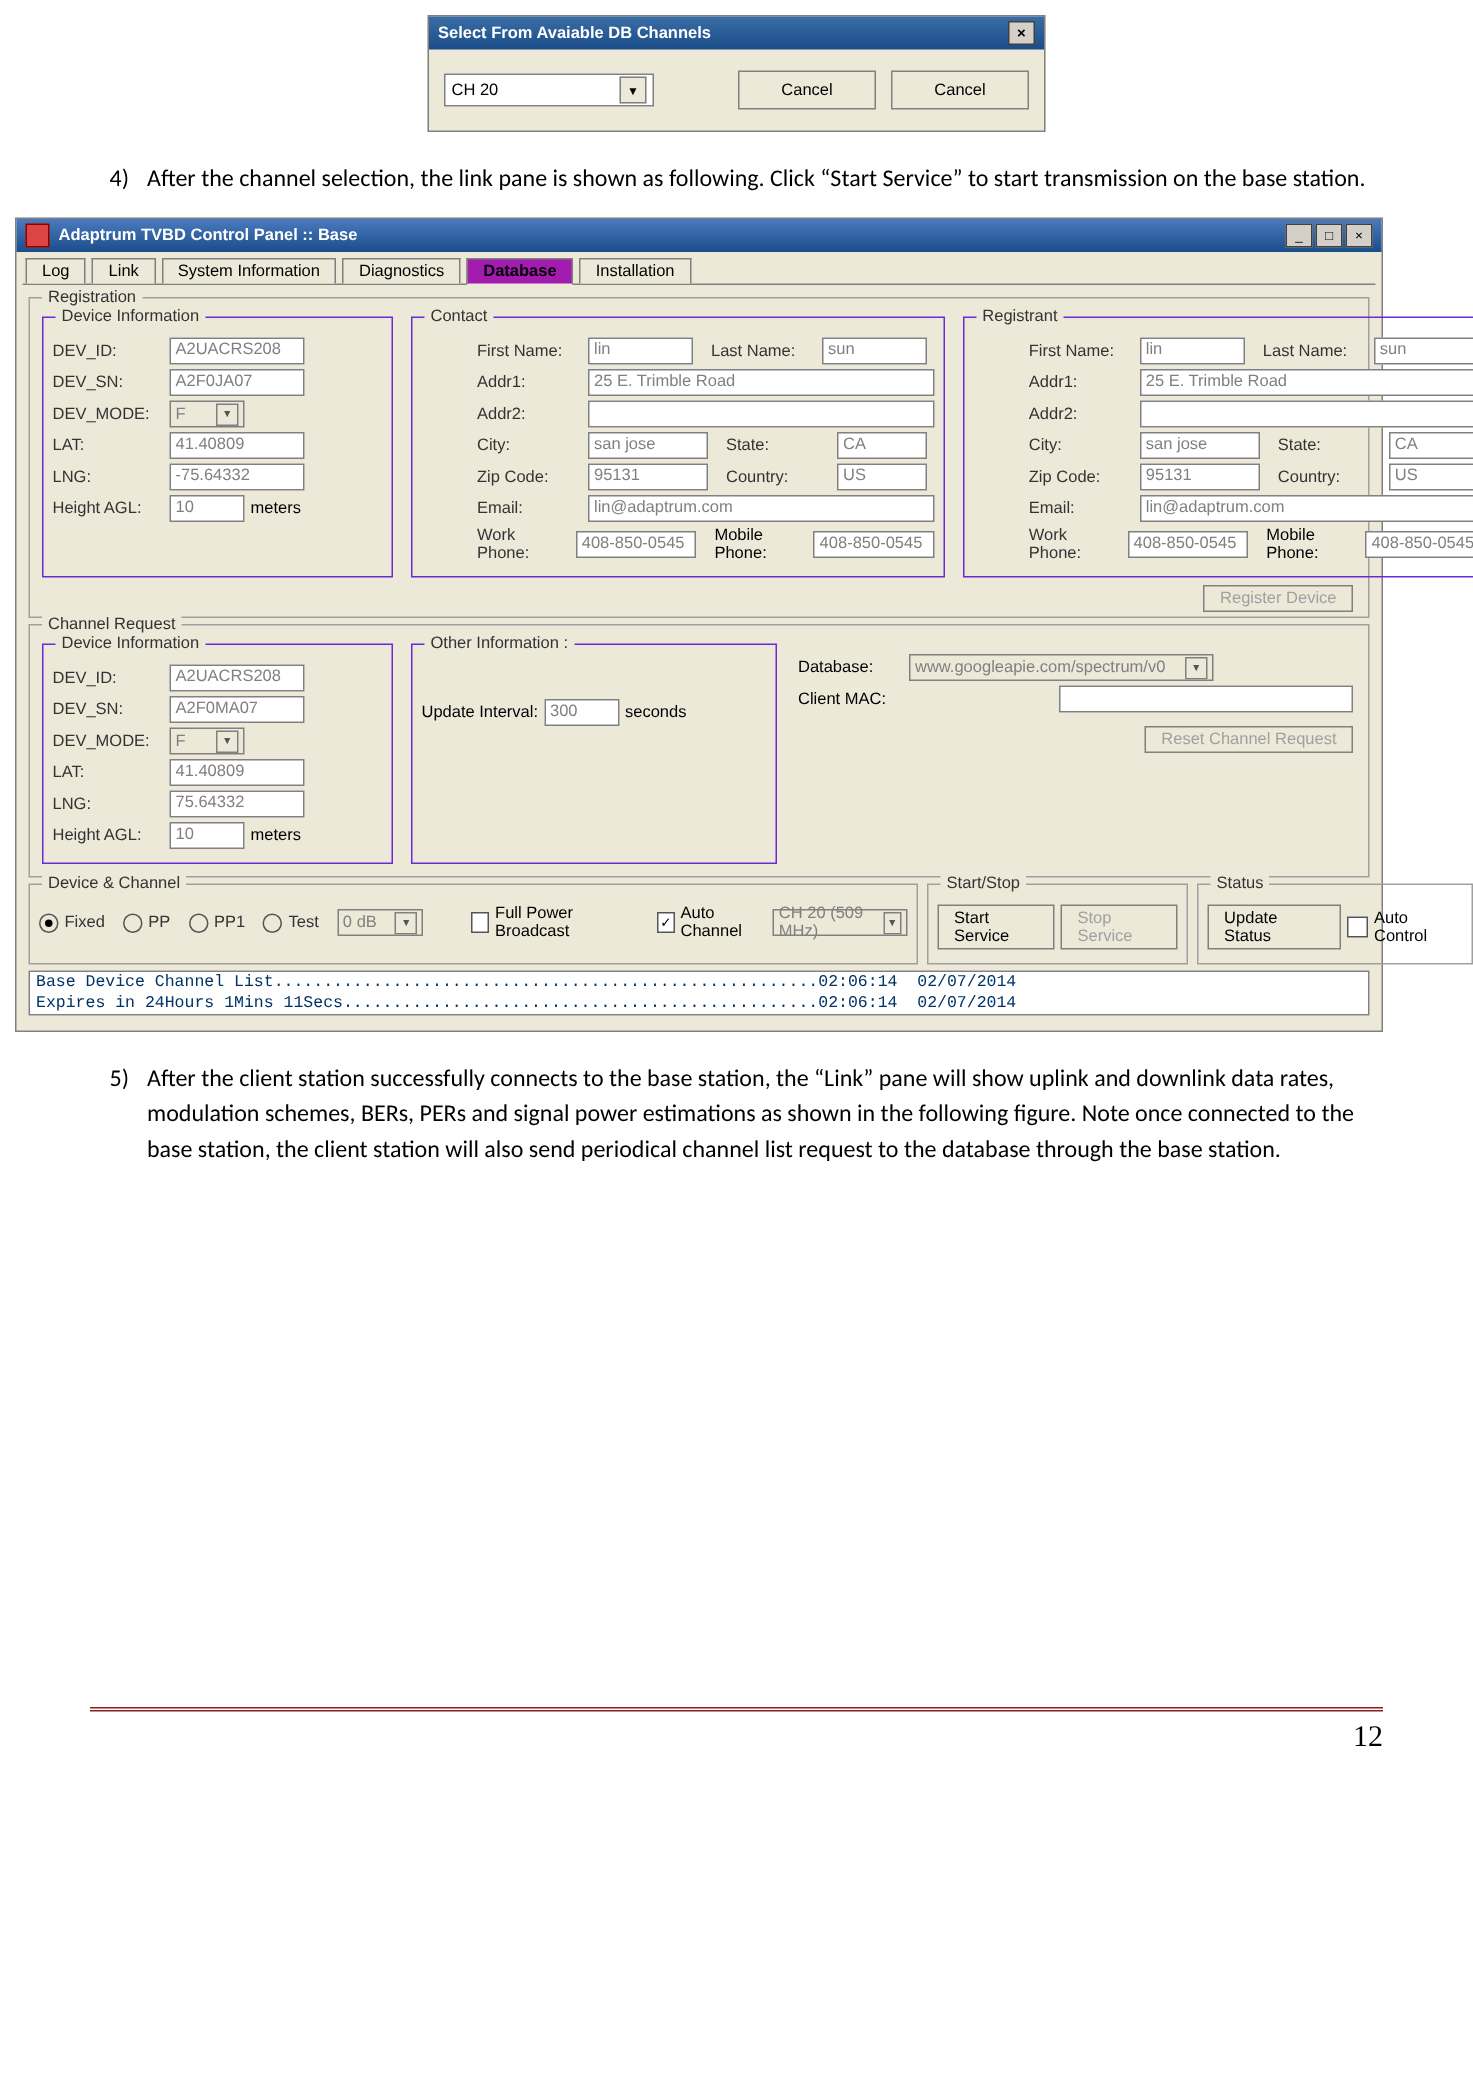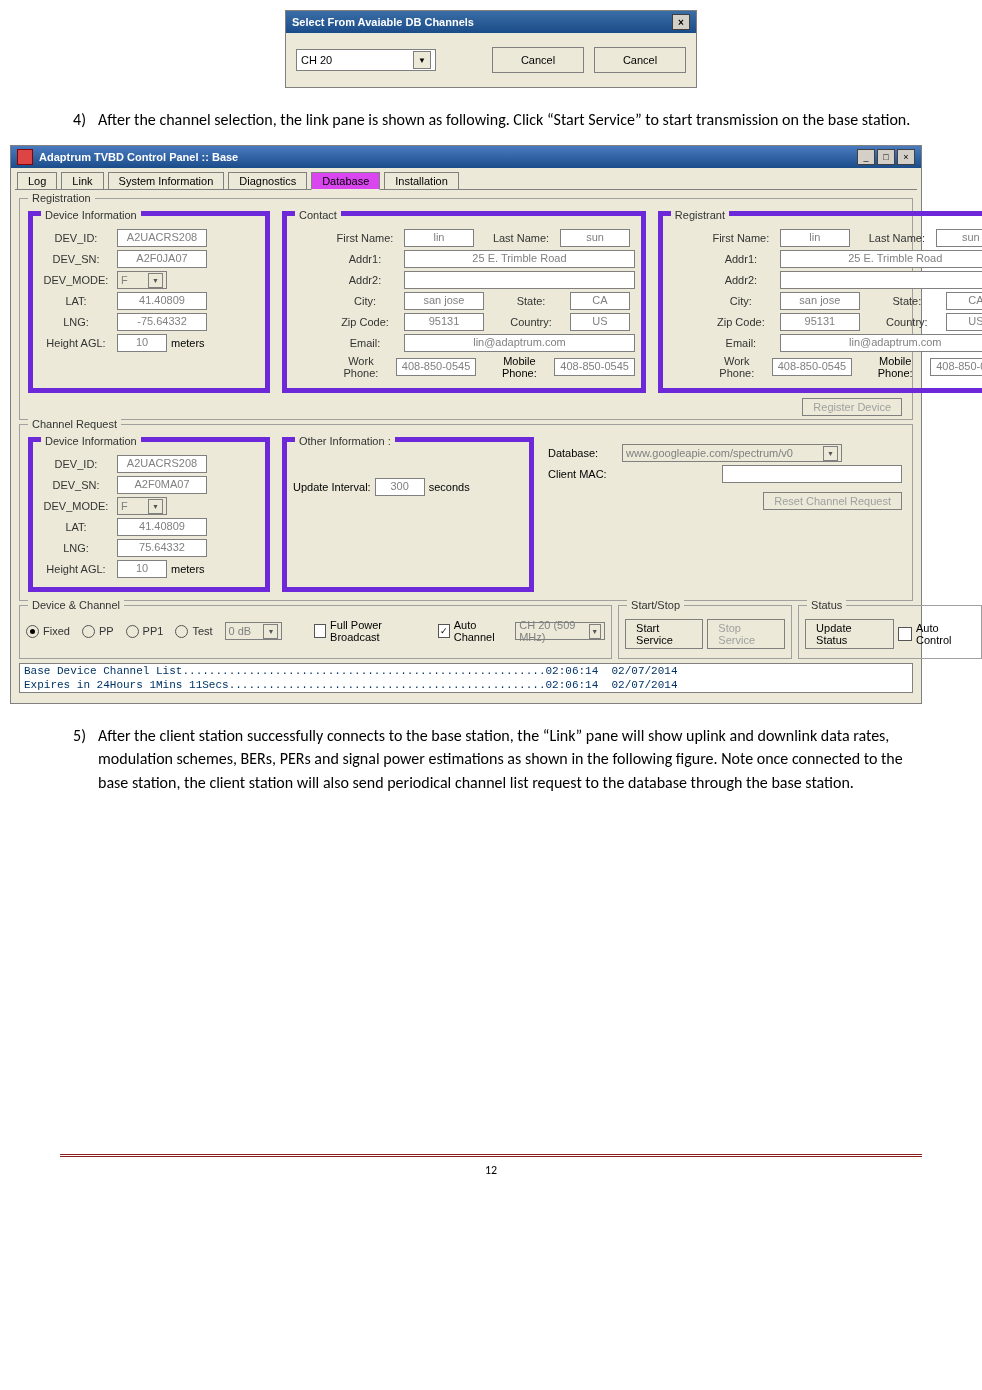--- a/index.html
+++ b/index.html
@@ -19,27 +19,27 @@
   .step .txt{flex:1;}
   
   .app{width:910px;border:1px solid #808080;background:#ece9d8;font-family:Tahoma,sans-serif;font-size:11px;margin:0 -50px 20px;position:relative;}
   .app-title{background:linear-gradient(#4a7bbf,#1b4c8a);color:#fff;padding:3px 6px;display:flex;align-items:center;justify-content:space-between;font-size:11px;}
   .app-title-left{display:flex;align-items:center;gap:6px;font-weight:bold;}
   .app-title-icon{width:14px;height:14px;background:#d44;border:1px solid #800;}
   .win-btns{display:flex;gap:2px;}
   .win-btn{width:16px;height:14px;background:#d4d0c8;border:1px solid #404040;display:flex;align-items:center;justify-content:center;font-size:9px;font-family:Arial;color:#000;}
   .tabs{display:flex;padding:4px 6px 0 6px;gap:4px;font-size:11px;}
   .tab{padding:2px 10px;border:1px solid #808080;border-bottom:none;background:#ece9d8;cursor:default;}
-  .tab.active{background:#d946ef;font-weight:normal;position:relative;z-index:2;border-bottom:1px solid #ece9d8;margin-bottom:-1px;}
+  .tab.active{background:#a21caf;font-weight:bold;position:relative;z-index:2;border-bottom:1px solid #ece9d8;margin-bottom:-1px;}
   .tab-divider{border-bottom:1px solid #808080;margin:0 4px;}
   .app-body{padding:4px 4px 6px;}
   .grp{border:1px solid #a0a0a0;margin:4px;position:relative;padding:10px 6px 6px;}
   .grp-title{position:absolute;top:-7px;left:8px;background:#ece9d8;padding:0 4px;font-size:11px;color:#333;}
   .cols{display:flex;gap:8px;}
-  .subgrp{border:5px solid #6d28d9;margin:2px;position:relative;padding:10px 6px 6px;text-align:center;}
+  .subgrp{border:1px solid #6d28d9;margin:2px;position:relative;padding:10px 6px 6px;}
   .subgrp-title{position:absolute;top:-7px;left:8px;background:#ece9d8;padding:0 4px;font-size:11px;color:#333;}
   .frow{display:flex;align-items:center;gap:4px;margin:3px 0;font-size:11px;}
   .lbl{width:74px;color:#333;}
   .lbl-s{width:70px;color:#333;margin-left:37px;}
   .inp{border:1px solid #808080;background:#fff;color:#808080;padding:1px 3px;height:18px;box-sizing:border-box;font-size:11px;}
   .sel-fake{border:1px solid #808080;background:#ece9d8;color:#808080;padding:1px 3px;height:18px;box-sizing:border-box;display:flex;align-items:center;justify-content:space-between;font-size:11px;}
   .sel-arrow{width:13px;height:13px;background:#ece9d8;border:1px solid #808080;display:flex;align-items:center;justify-content:center;font-size:7px;color:#555;}
   .btn{border:1px solid #808080;background:#ece9d8;padding:2px 10px;color:#808080;font-size:11px;}
   .btn.dis{color:#a0a0a0;}
   .radio{display:inline-flex;align-items:center;gap:4px;margin-right:8px;font-size:11px;color:#333;}
@@ -47,21 +47,21 @@
   .radio-dot.checked::after{content:"";width:5px;height:5px;background:#000;border-radius:50%;}
   .chk{width:12px;height:12px;border:1px solid #555;background:#fff;display:inline-flex;align-items:center;justify-content:center;font-size:9px;}
   .chk.checked::after{content:"✓";}
   .log-area{background:#fff;border:1px solid #808080;margin:4px;font-family:"Courier New",monospace;font-size:11px;color:#003366;}
   .log-line{padding:1px 4px;white-space:pre;}
   .log-line.sel{background:#0a246a;color:#fff;display:flex;align-items:center;}
   .log-line.sel::before{content:"✓";color:#0f0;background:#fff;margin-right:4px;width:12px;height:12px;display:inline-flex;align-items:center;justify-content:center;font-size:10px;}
   .bottom-row{display:flex;gap:6px;margin:4px;}
   .bottom-row .grp{margin:0;}
   
-  .footer-line{border-top:3px double #8a1f1f;margin:360px 0 6px;padding-top:6px;text-align:center;font-size:12px;}
+  .footer-line{border-top:3px double #8a1f1f;margin:360px 0 6px;padding-top:6px;text-align:right;font-size:20px;font-family:Liberation Serif, serif;}
 </style>
 </head>
 <body>
 
 <div class="page">
 
   <div class="dlg">
     <div class="dlg-title">
       <span>Select From Avaiable DB Channels</span>
       <div class="dlg-close">×</div>
@@ -267,21 +267,21 @@
             <div class="frow" style="margin-top:26px">
               <span>Update Interval:</span>
               <div class="inp" style="width:50px">300</div>
               <span>seconds</span>
             </div>
           </div>
 
           <div style="flex:1;padding:6px 4px">
             <div class="frow">
                 <span style="width:70px">Database:</span>
-                <div class="sel-fake" style="width:220px">
+                <div class="sel-fake" style="width:203px">
                   <span>www.googleapie.com/spectrum/v0</span>
                   <span class="sel-arrow">▼</span>
                 </div>
               </div>
             <div class="frow">
                 <span style="width:170px">Client MAC:</span>
                 <div class="inp" style="flex:1"></div>
               </div>
             <div style="text-align:right;margin-top:12px"><span class="btn dis">Reset Channel Request</span></div>
           </div>

